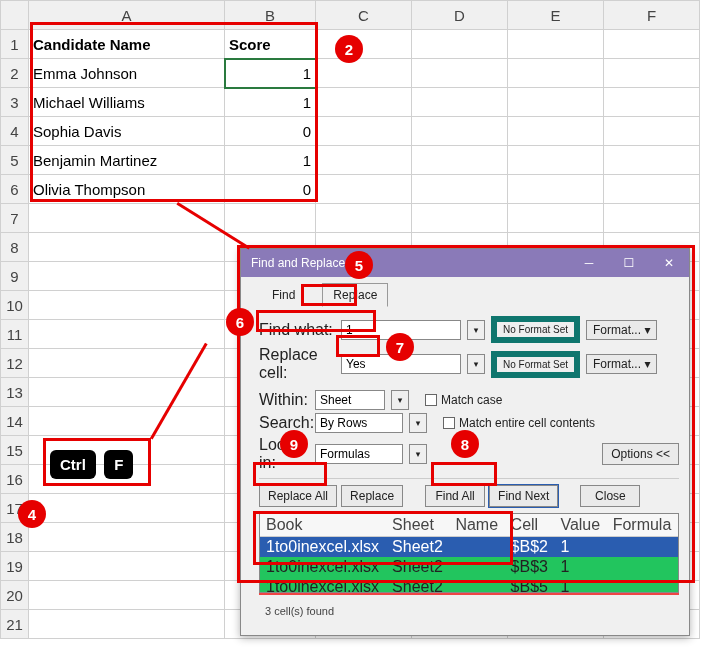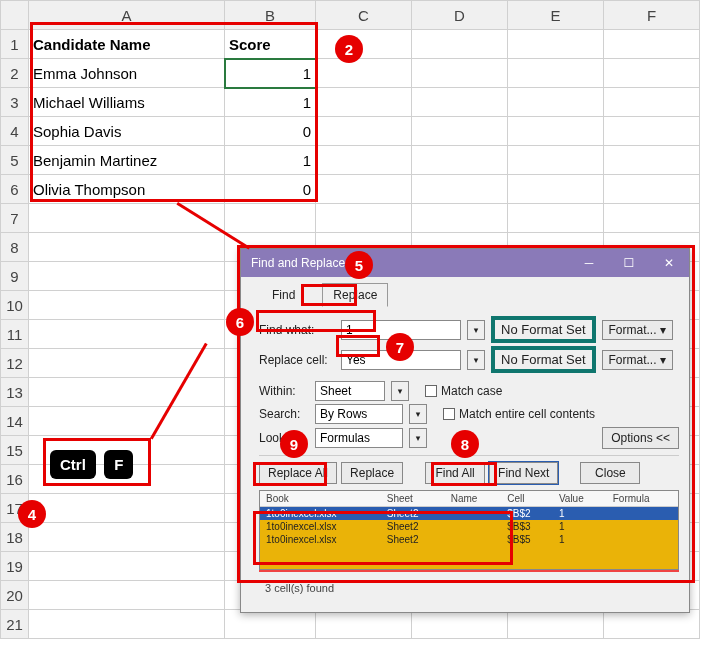--- a/index.html
+++ b/index.html
@@ -88,46 +88,46 @@
     padding-left: 10px;
     font-size: 12px;
   }
   .titlebar .winbtns { margin-left: auto; display: flex; }
   .winbtn { width: 40px; height: 28px; display:flex; align-items:center; justify-content:center; color:#fff; }
   .tabs { display: flex; padding: 6px 8px 0 20px; gap: 16px; }
   .tab { padding: 4px 10px; font-size: 12px; border: 1px solid transparent; }
   .tab.active { border: 1px solid #999; border-bottom: 1px solid #f0f0f0; background: #f0f0f0; }
   .dlg-body { padding: 6px 10px 8px 18px; }
   .row { display: flex; align-items: center; margin: 3px 0; gap: 6px; }
-  .lbl { width: 76px; font-size: 12px; }
+  .lbl { width: 76px; font-size: 16px; }
   .txtin {
     width: 120px; height: 20px;
     border: 1px solid #888; background: #fff;
     padding: 0 4px; font-size: 12px;
   }
   .ddl { width: 18px; height: 20px; border: 1px solid #888; background:#efefef; display:flex;align-items:center;justify-content:center;font-size:9px;}
   .btn {
     border: 1px solid #888;
     background: #eaeaea;
     padding: 3px 8px;
     font-size: 12px;
     min-width: 60px;
     text-align: center;
     cursor: pointer;
   }
   .btn.small { min-width: 0; padding: 2px 6px; }
   .sep { height: 1px; background: #ccc; margin: 6px 0; }
-  .nfm { border:4px solid #0f766e; padding:2px 6px; font-size:13px; background:#efefef; min-width:84px; text-align:center;}
+  .nfm { border:6px solid #0f766e; padding:2px 6px; font-size:10px; background:#efefef; min-width:84px; text-align:center;}
   .results {
     border: 1px solid #888;
-    background: #eab308;
+    background: #22c55e;
     height: 80px;
     width: 420px;
     overflow: auto;
-    font-size: 10px;
+    font-size: 16px;
   }
   .results table { width: 100%; border-collapse: collapse; }
   .results th { text-align: left; font-weight: normal; padding: 2px 6px; border-bottom: 1px solid #ccc; color:#444; background:#f7f7f7;}
   .results td { padding: 1px 6px; }
   .results tr.selrow { background: #2a5db0; color: #fff; }
   .status { font-size: 11px; color: #444; padding: 10px 6px; border-top:2px solid #ef4444;}
   .chk { display: flex; align-items: center; gap: 4px; font-size: 12px; }
   .chkbox { width:12px;height:12px;border:1px solid #666;background:#fff; }
 </style>
 </head>

